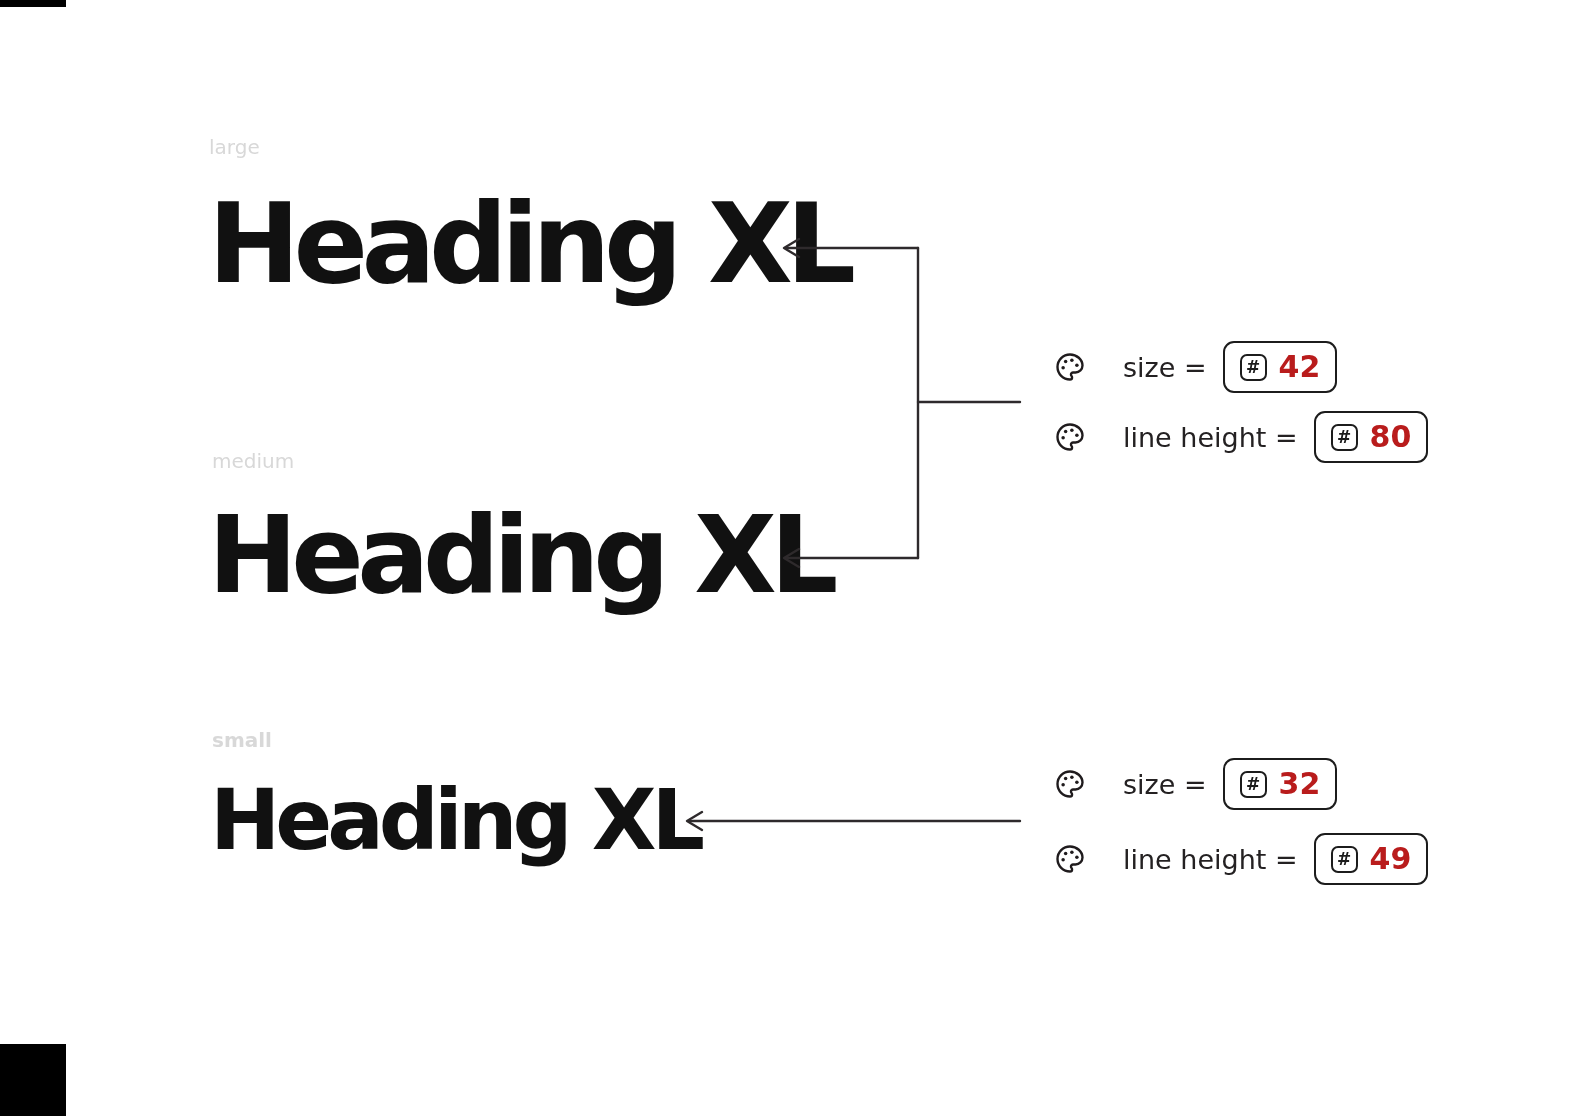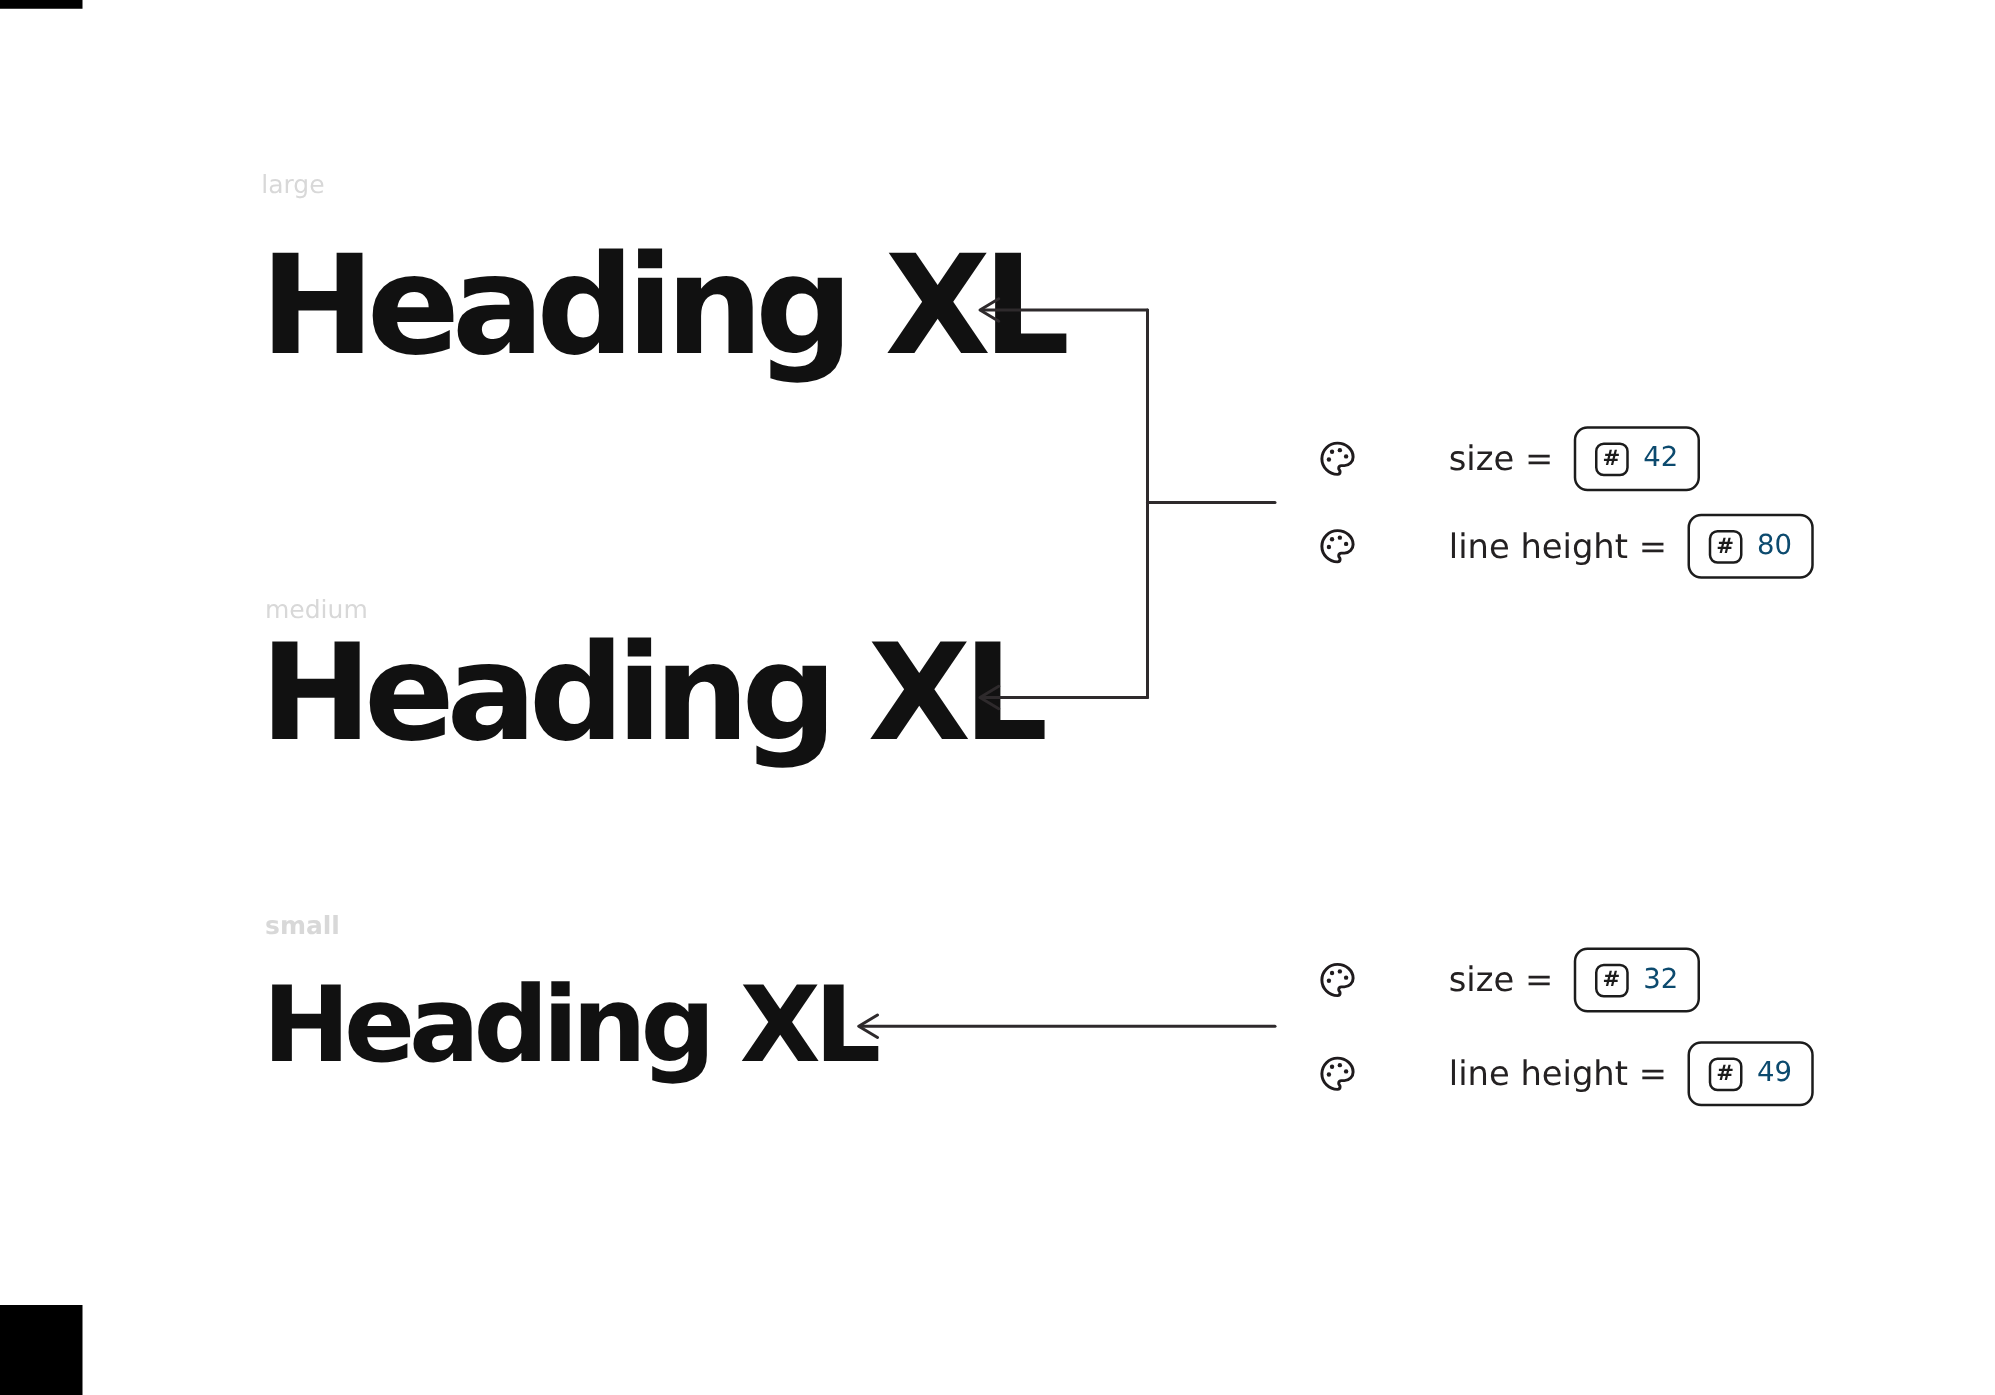--- a/index.html
+++ b/index.html
@@ -17,51 +17,50 @@
     letter-spacing:0;
   }
   .specimen-heading{
     position:absolute;color:#111111;line-height:1;white-space:nowrap;
     letter-spacing:-0.06em;font-weight:700;
   }
   #heading-large{left:208px;top:189px;font-size:110px;}
   #heading-medium{left:208px;top:502px;font-size:107px;}
   #heading-small{left:210px;top:778px;font-size:84px;}
   #label-large{left:209px;top:136px;}
-  #label-medium{left:212px;top:476px;}
+  #label-medium{left:212px;top:450px;}
   #label-small{left:212px;top:729px;font-weight:bold;}
 
   #arrow-layer{position:absolute;left:0;top:0;pointer-events:none;}
 
   .anno-row{
     position:absolute;left:1055px;height:52px;
     display:flex;align-items:center;
   }
   #anno-row-a{top:341px;}
   #anno-row-b{top:411px;}
   #anno-row-c{top:758px;}
   #anno-row-d{top:833px;}
 
   .palette{width:30px;height:30px;margin-right:38px;flex:0 0 auto;color:#1f1b1d;}
   .anno-label{
     font-size:27px;color:#242122;margin-right:16px;white-space:nowrap;
     letter-spacing:0;
-    margin-left:36px;
   }
   .value-chip{
     box-sizing:border-box;height:52px;border:2px solid #1c1c1c;border-radius:11px;
     background:#ffffff;display:flex;align-items:center;padding:0 15px;
   }
   .number-icon{
     box-sizing:border-box;width:27px;height:27px;border:2px solid #1c1c1c;border-radius:7px;
     display:flex;align-items:center;justify-content:center;
     font-size:17px;font-weight:600;color:#1c1c1c;margin-right:12px;
   }
   .chip-value{
-    font-size:22px;font-weight:400;color:#0c4a6e;letter-spacing:0;
+    font-size:30px;font-weight:700;color:#b91c1c;letter-spacing:0;
     transform:translateY(-1px);
   }
 </style>
 </head>
 <body>
 
 <div id="bar-top" class="decor-bar"></div>
 <div id="bar-bottom" class="decor-bar"></div>
 
 <div id="label-large" class="specimen-label">large</div>

